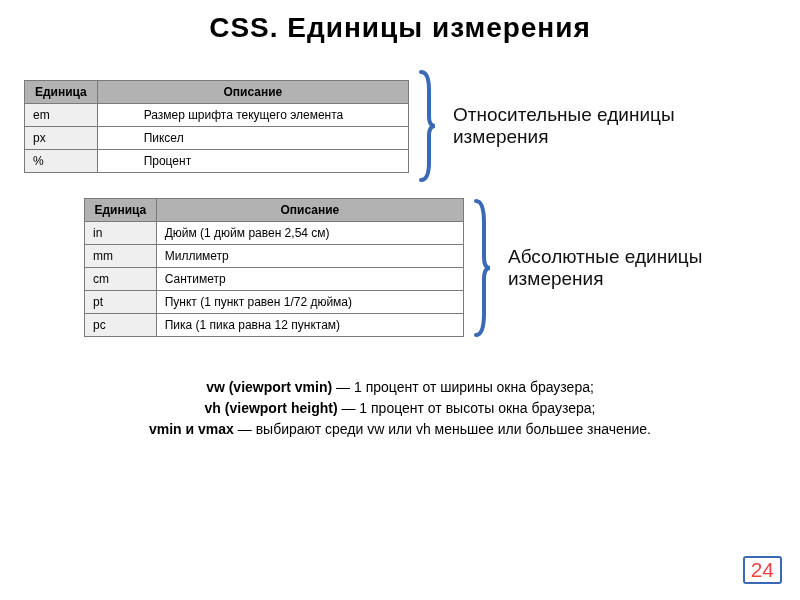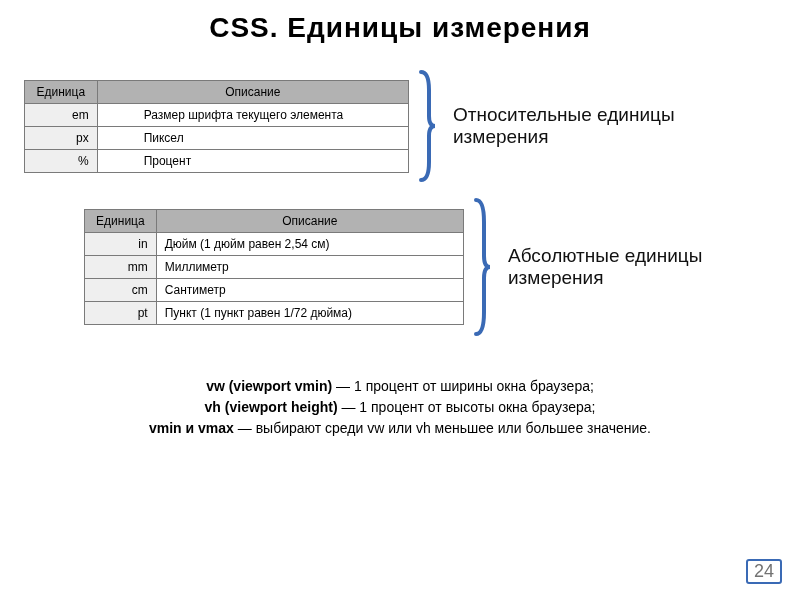--- a/index.html
+++ b/index.html
@@ -30,24 +30,24 @@
       border-collapse: collapse;
       font-size: 12px;
     }
     th, td {
       border: 1px solid #7a7a7a;
       padding: 4px 8px;
       text-align: left;
     }
     th {
       background: #b2b2b2;
-      font-weight: normal;
+      font-weight: bold;
       text-align: center;
     }
-    td:first-child { background: #efefef; width: 70px; text-align: right; }
+    td:first-child { background: #efefef; width: 70px; }
     .t1 { width: 385px; margin-left: 0; }
     .t1 td:last-child { width: 300px; padding-left: 46px; }
     .t2 { width: 380px; margin-left: 60px; }
     .t2 td:last-child { width: 300px; }
     .brace-col {
       display: flex;
       align-items: stretch;
       margin-left: 8px;
     }
     .brace {
@@ -70,22 +70,22 @@
       line-height: 1.5;
     }
     .footer strong { font-weight: bold; }
     .page-badge {
       position: absolute;
       right: 18px;
       bottom: 16px;
       border: 2px solid #3a6ab5;
       border-radius: 3px;
       padding: 0 6px;
-      font-size: 18px;
-      color: #737373;
+      font-size: 21px;
+      color: #ef4444;
       font-weight: normal;
       font-family: Arial, sans-serif;
     }
   </style>
 </head>
 <body>
 
 <h1>CSS. Единицы измерения</h1>
 
 <div class="section">
@@ -142,20 +142,24 @@
           <td>Миллиметр</td>
         </tr>
         <tr>
           <td>cm</td>
           <td>Сантиметр</td>
         </tr>
         <tr>
           <td>pt</td>
           <td>Пункт (1 пункт равен 1/72 дюйма)</td>
         </tr>
+        <tr>
+          <td>pc</td>
+          <td>Пика (1 пика равна 12 пунктам)</td>
+        </tr>
       </tbody>
     </table>
   </div>
   <div class="brace-col" style="height:138px;">
     <div class="brace">
       <svg viewBox="0 0 20 138" preserveAspectRatio="none">
         <path d="M4 2 Q12 2 12 24 L12 58 Q12 69 18 69 Q12 69 12 80 L12 114 Q12 136 4 136" fill="none" stroke="#3a6ab5" stroke-width="4" stroke-linecap="round"></path>
       </svg>
     </div>
   </div>

